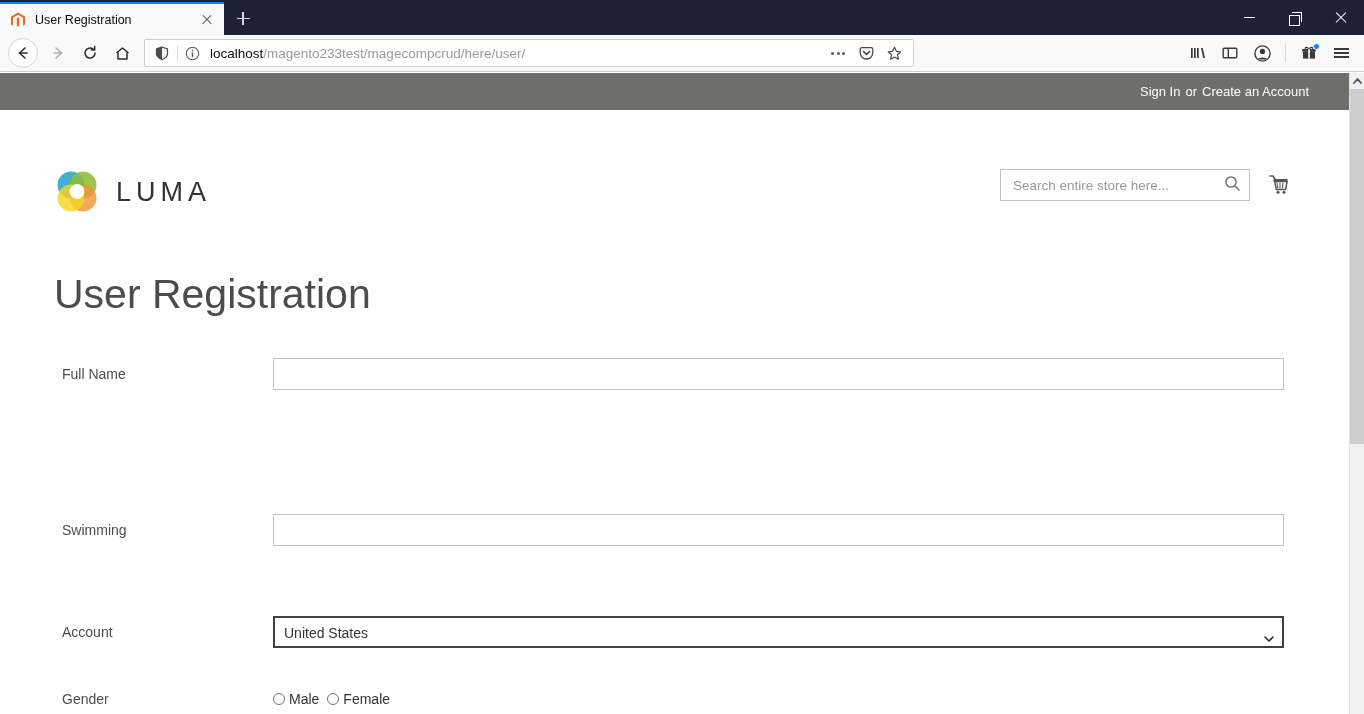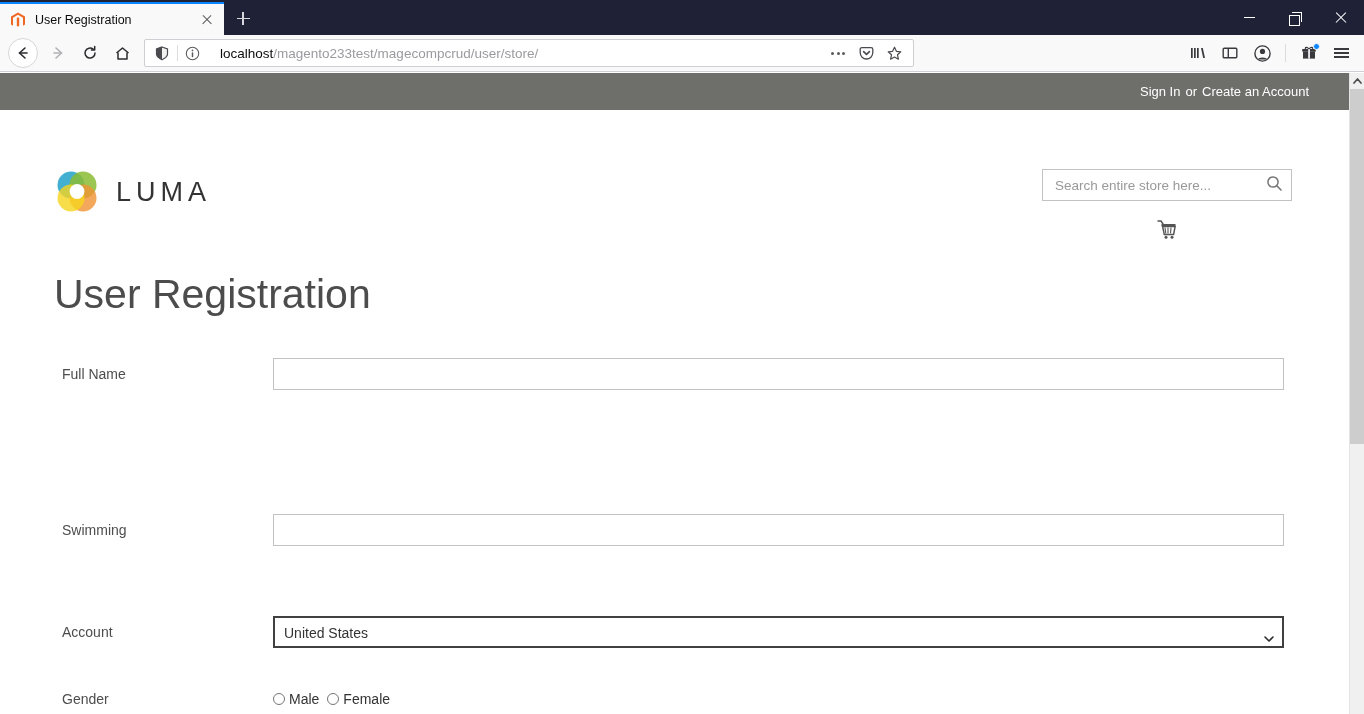--- a/index.html
+++ b/index.html
@@ -94,21 +94,21 @@
     display: flex; align-items: center; padding: 0 4px;
     max-width: 770px;
   }
   .url-shield { width: 26px; display: flex; justify-content: center; }
   .url-sep { width: 1px; height: 16px; background: #dcdcdf; margin: 0 2px; }
   .url-info { width: 24px; display: flex; justify-content: center; }
   .url-text {
     flex: 1; font-size: 13.5px; color: #9a9aa0; padding-left: 6px;
     white-space: nowrap; overflow: hidden;
   }
-  .url-text b { color: #0c0c0d; font-weight: 400; margin-left: 10px; }
+  .url-text b { color: #0c0c0d; font-weight: 400; }
   .url-actions { display: flex; align-items: center; gap: 2px; padding-right: 2px; }
   .ua { width: 26px; height: 24px; display: flex; align-items: center; justify-content: center; cursor: pointer; }
   .dots { display: flex; gap: 2.5px; }
   .dots i { width: 3px; height: 3px; border-radius: 50%; background: #5b5b5f; display: block; }
   .toolbar-right { display: flex; align-items: center; gap: 2px; margin-left: auto; }
   .tr { width: 30px; height: 30px; display: flex; align-items: center; justify-content: center;
         cursor: pointer; position: relative; }
   .tr-sep { width: 1px; height: 18px; background: #dcdcdf; margin: 0 6px; }
   .badge-dot {
     position: absolute; top: 5px; right: 4px; width: 7px; height: 7px;
@@ -142,21 +142,21 @@
     display: flex; align-items: center; gap: 16px;
     cursor: pointer;
   }
   .logo-mark { width: 46px; height: 46px; position: relative; }
   .logo-text {
     font-size: 27px; letter-spacing: 5px; color: #333333; font-weight: 400;
   }
 
   .search-wrap {
     position: absolute; right: 57px; top: 59px;
-    display: flex; align-items: center; gap: 16px; flex-direction: column;
+    display: flex; align-items: center; gap: 16px;
   }
   .search-box {
     width: 250px; height: 32px; border: 1px solid #c2c2c2; background: #fff;
     display: flex; align-items: center; padding: 0 8px 0 10px;
   }
   .search-box input {
     flex: 1; border: none; outline: none; font-size: 13.5px;
     color: #575757; font-family: "Liberation Sans", sans-serif; background: transparent;
   }
   .search-box input::placeholder { color: #999999; }
@@ -277,21 +277,21 @@
         </svg>
       </span>
       <span class="url-sep"></span>
       <span class="url-info">
         <svg width="15" height="15" viewBox="0 0 15 15">
           <circle cx="7.5" cy="7.5" r="6.2" fill="none" stroke="#5b5b5f" stroke-width="1.1"></circle>
           <circle cx="7.5" cy="4.4" r="0.85" fill="#5b5b5f"></circle>
           <rect x="6.75" y="6.2" width="1.5" height="5" rx="0.7" fill="#5b5b5f"></rect>
         </svg>
       </span>
-      <span class="url-text"><b>localhost</b><span>/magento233test/magecompcrud/user/store/</span></span>
+      <span class="url-text"><b>localhost</b><span>/magento233test/magecompcrud/here/user/</span></span>
       <span class="url-actions">
         <span class="ua">
           <span class="dots">
               <i></i>
               <i></i>
               <i></i>
             </span>
         </span>
         <span class="ua">
           <svg width="17" height="17" viewBox="0 0 17 17">

